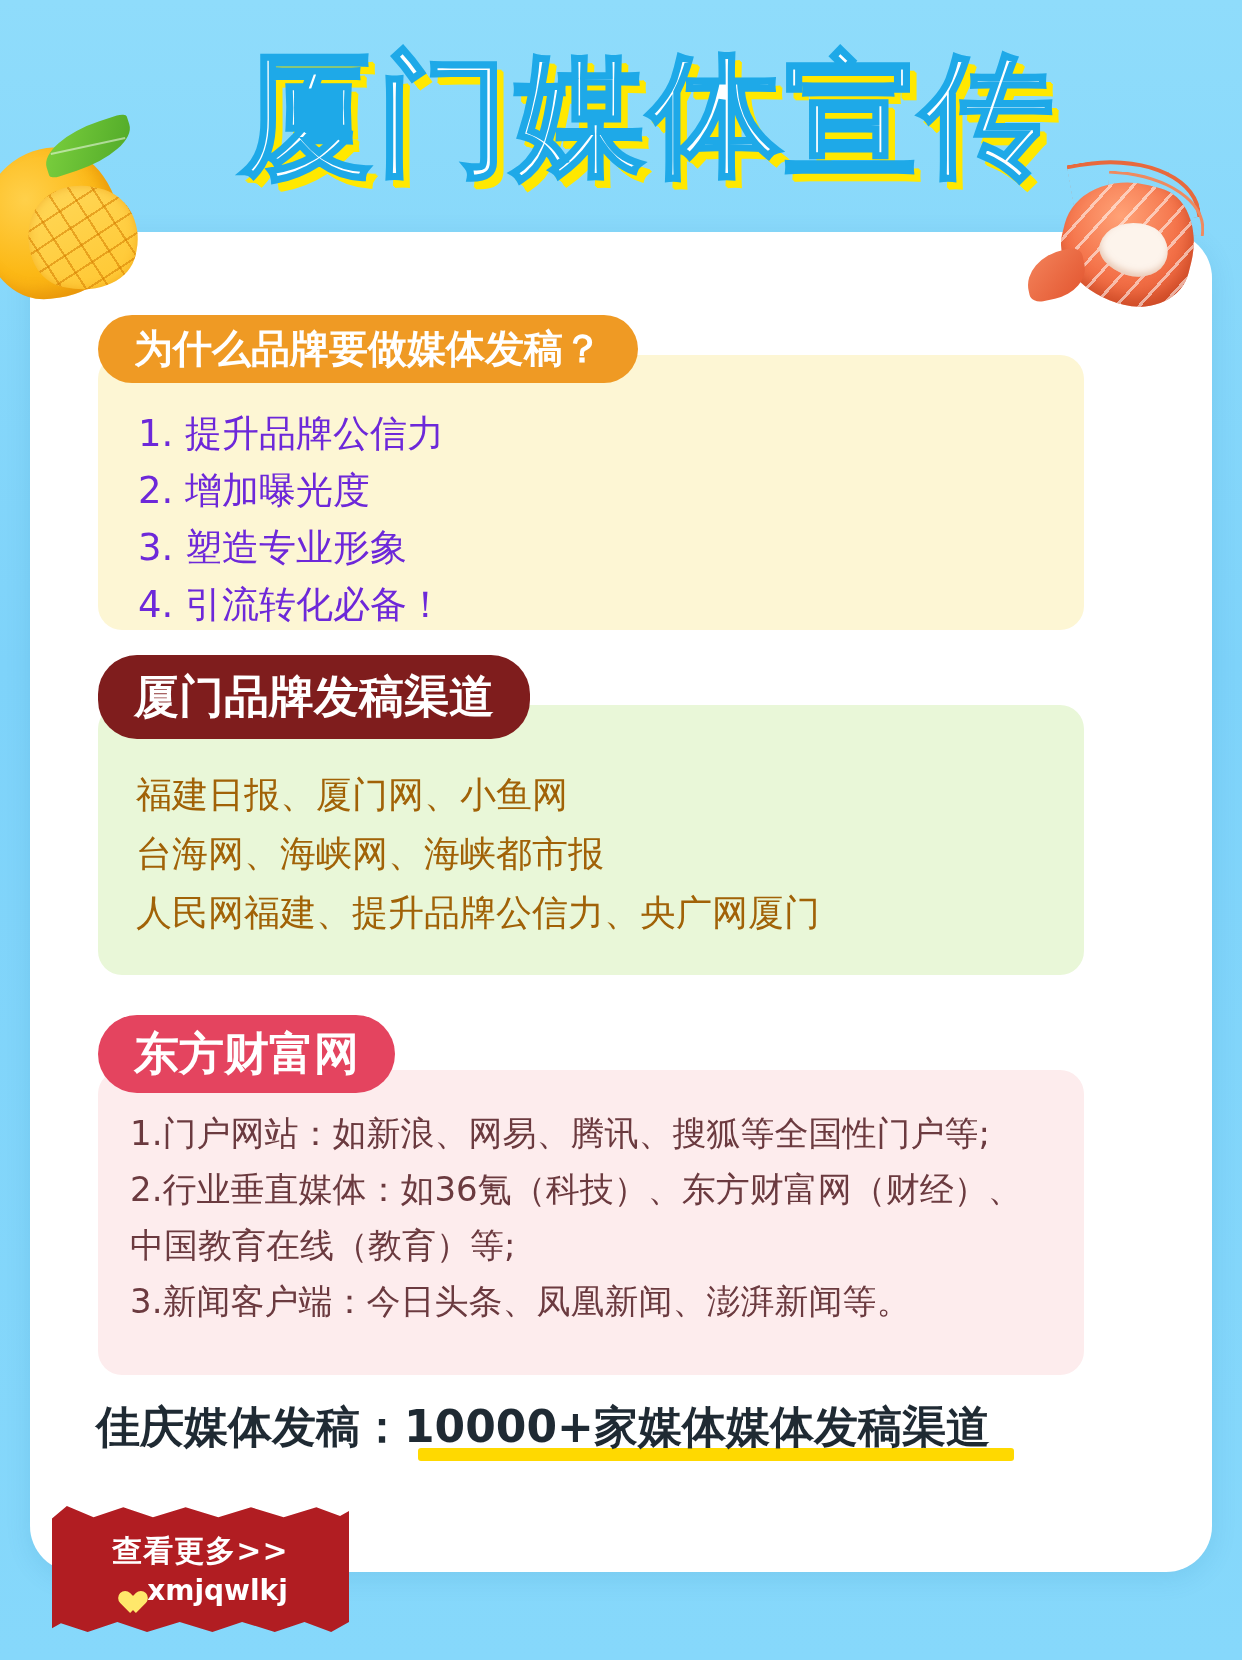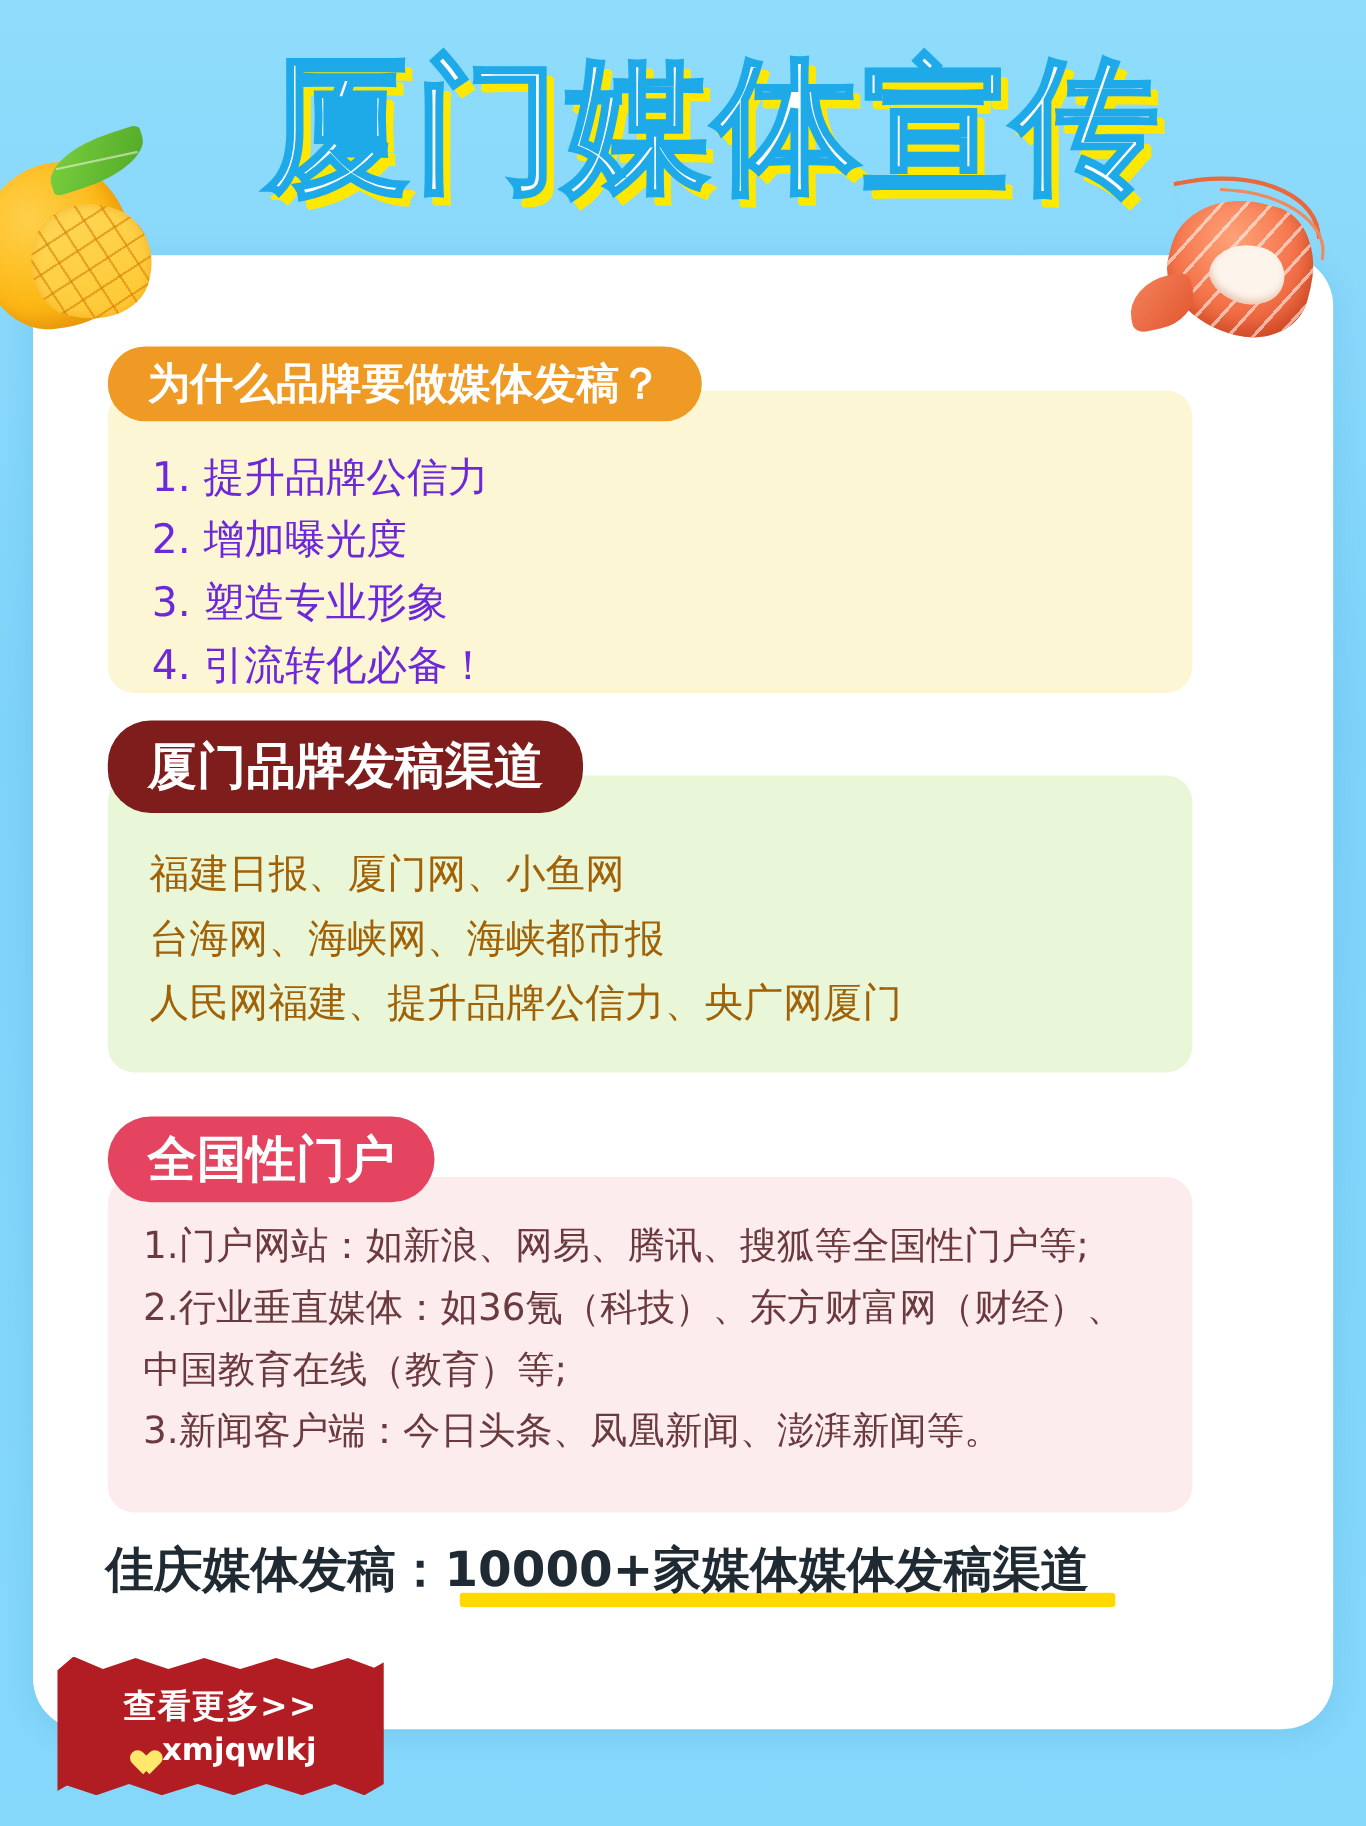--- a/index.html
+++ b/index.html
@@ -401,21 +401,21 @@
 
 <div class="sec2-box"></div>
 <div class="pill sec2-pill">厦门品牌发稿渠道</div>
 <div class="sec2-list">
   <div class="li">福建日报、厦门网、小鱼网</div>
   <div class="li">台海网、海峡网、海峡都市报</div>
   <div class="li">人民网福建、提升品牌公信力、央广网厦门</div>
 </div>
 
 <div class="sec3-box"></div>
-<div class="pill sec3-pill">全国性门户</div>
+<div class="pill sec3-pill">东方财富网</div>
 <div class="sec3-list">
   <div class="li">1.门户网站：如新浪、网易、腾讯、搜狐等全国性门户等;</div>
   <div class="li">2.行业垂直媒体：如36氪（科技）、东方财富网（财经）、</div>
   <div class="li">中国教育在线（教育）等;</div>
   <div class="li">3.新闻客户端：今日头条、凤凰新闻、澎湃新闻等。</div>
 </div>
 
 <div class="footer-underline"></div>
 <div class="footer-line">
   <span class="footer-label">佳庆媒体发稿：</span>

